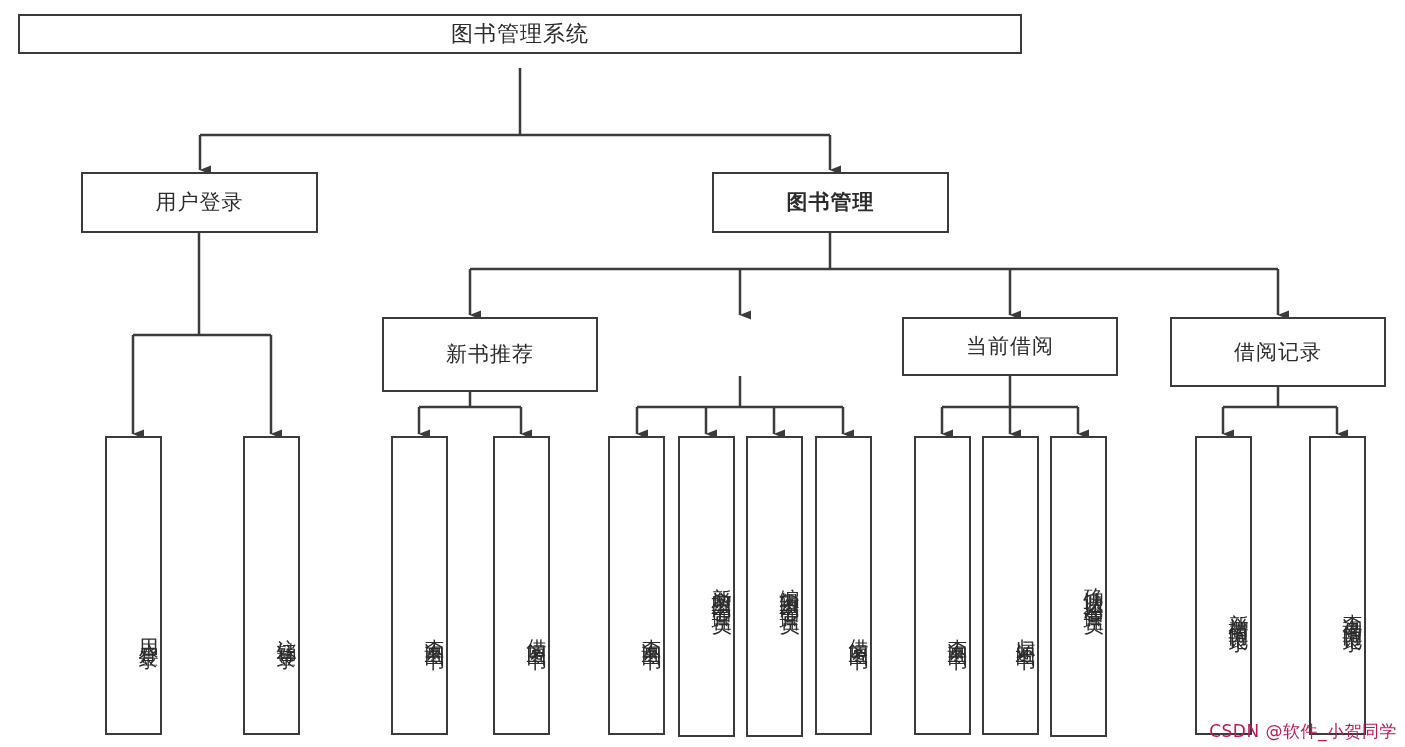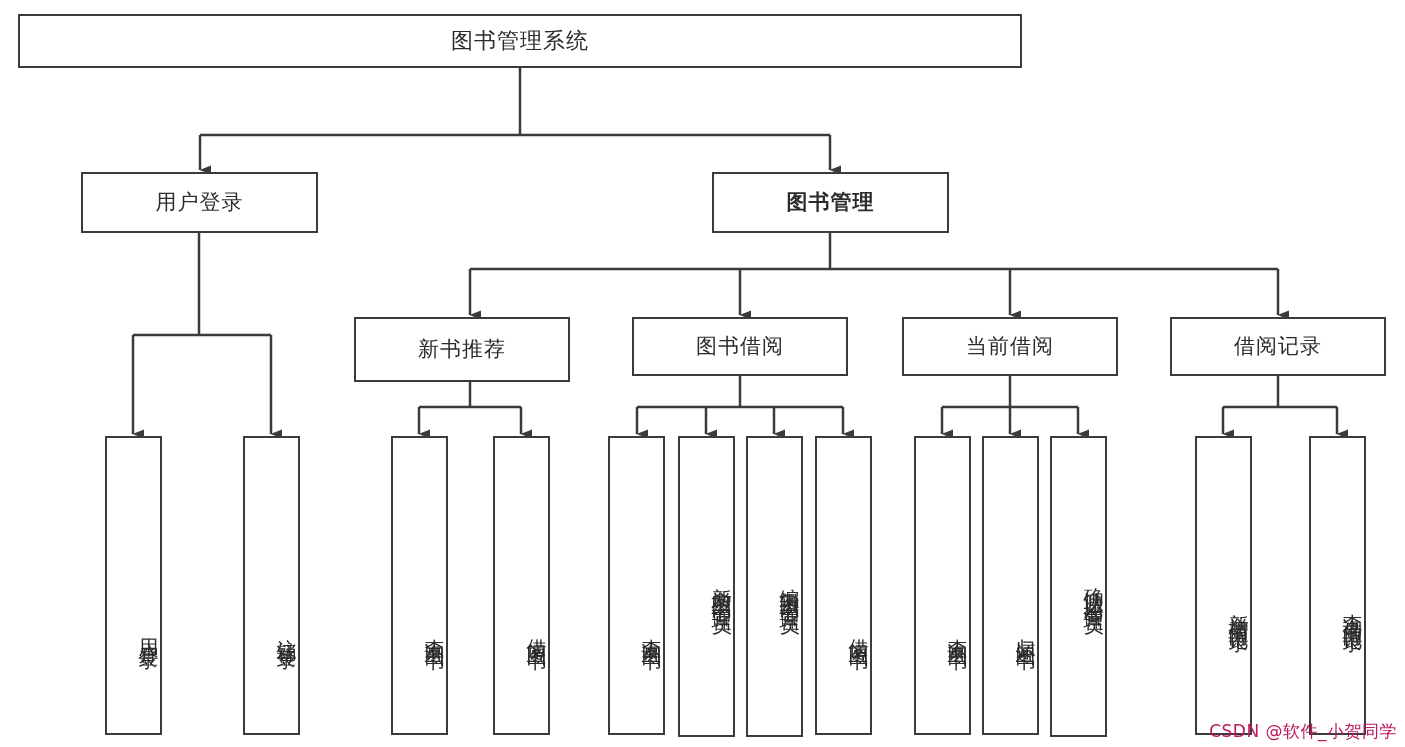--- a/index.html
+++ b/index.html
@@ -127,33 +127,32 @@
       <path d="M1010,407 L1010,434" marker-end="url(#arw)"></path>
       <path d="M1078,407 L1078,434" marker-end="url(#arw)"></path>
 
       <path d="M1278,376 L1278,407"></path>
       <path d="M1223,407 L1337,407"></path>
       <path d="M1223,407 L1223,434" marker-end="url(#arw)"></path>
       <path d="M1337,407 L1337,434" marker-end="url(#arw)"></path>
     </g>
   </svg>
 
-  <div class="node h root" style="left:18px; top:14px; width:1004px; height:54px;">图书管理系统</div>
+  <div class="node h root" style="left:18px; top:14px; width:1004px; height:40px;">图书管理系统</div>
 
   <div class="node h" style="left:81px; top:172px; width:237px; height:61px;">用户登录</div>
 
   <div class="node h" style="left:712px; top:172px; width:237px; height:61px;font-weight:bold;">图书管理</div>
 
-  <div class="node h" style="left:354px; top:317px; width:216px; height:65px;">新书推荐</div>
-
-  <div class="node h" style="left:632px; top:317px; width:216px; height:59px;">图书借阅</div>
+  <div class="node h" style="left:382px; top:317px; width:216px; height:75px;">新书推荐</div>
+
 
   <div class="node h" style="left:902px; top:317px; width:216px; height:59px;text-align:center;">当前借阅</div>
 
-  <div class="node h" style="left:1170px; top:317px; width:216px; height:59px;">借阅记录</div>
+  <div class="node h" style="left:1170px; top:317px; width:216px; height:70px;">借阅记录</div>
 
   <div class="node v" style="left:105px; top:436px; width:57px; height:299px; padding-top:90px;">
     <span class="vtext">用户登录</span>
   </div>
 
   <div class="node v" style="left:243px; top:436px; width:57px; height:299px; padding-top:90px;">
     <span class="vtext">注销登录</span>
   </div>
 
   <div class="node v" style="left:391px; top:436px; width:57px; height:299px; padding-top:90px;">

